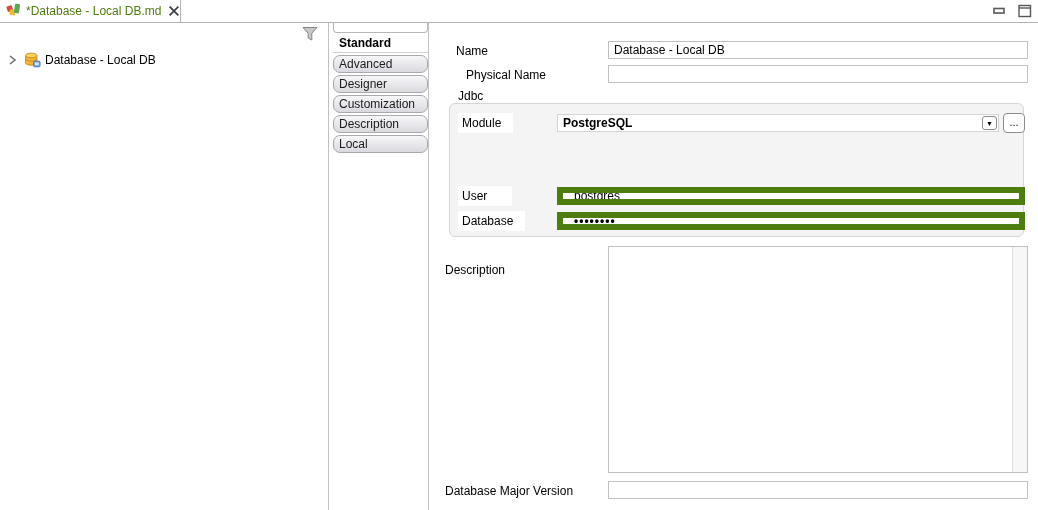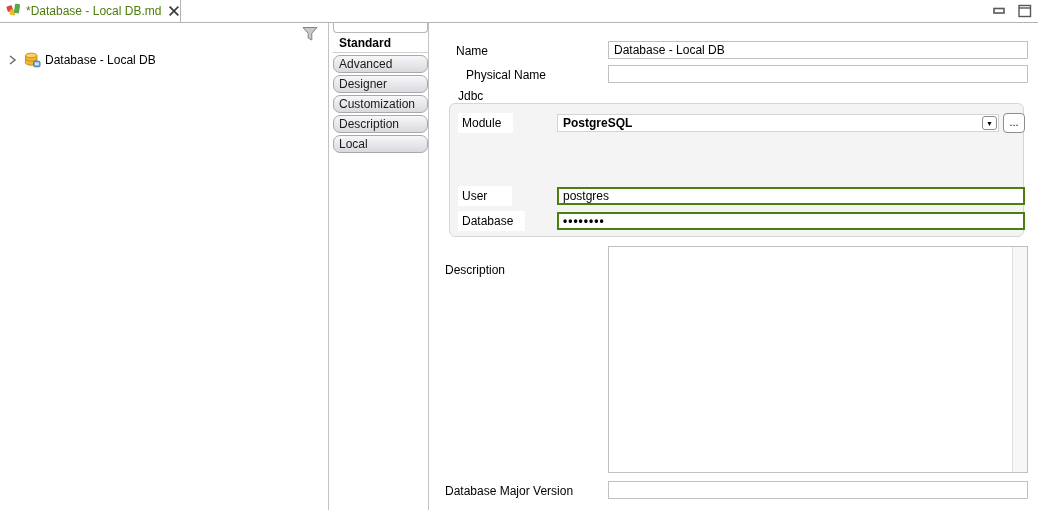--- a/index.html
+++ b/index.html
@@ -75,21 +75,21 @@
   .combo-module { width:442px; }
   .combo-wide   { width:464px; }
   .jcombo .cval { position:absolute; left:5px; top:1px; line-height:15px; white-space:nowrap;font-weight:bold; }
   .drop-btn { position:absolute; right:1px; top:1px; width:15px; height:14px;
               border:1px solid #8d8d8d; border-radius:3px; background:#fff;
               font-size:7px; line-height:13px; text-align:center; color:#000; cursor:pointer; }
   .browse-btn { position:absolute; left:545px; top:0; width:22px; height:20px;
                 border:1px solid #8d8d8d; border-radius:4px; background:#fff;
                 font-size:11px; line-height:17px; text-align:center; cursor:pointer; }
   .jinput { position:absolute; left:99px; top:1px; width:468px; height:18px;
-            border:2px solid #4d7c0f; background:#fff; padding:0 4px;
+            border:6px solid #4d7c0f; background:#fff; padding:0 11px;
             font:12px "Liberation Sans", sans-serif; color:#000; outline:none; }
   .jpass { font-weight:bold; letter-spacing:1px; }
 
   .desc-wrap { position:absolute; left:608px; top:246px; width:420px; height:227px;
                border:1px solid #c0c0c0; background:#fff; }
   .desc-text { position:absolute; left:0; top:0; width:404px; height:225px; border:none;
                resize:none; outline:none; padding:2px 4px;
                font:12px "Liberation Sans", sans-serif; }
   .desc-scroll { position:absolute; right:0; top:0; width:15px; height:225px;
                  background:#f7f7f7; border-left:1px solid #dedede; }

